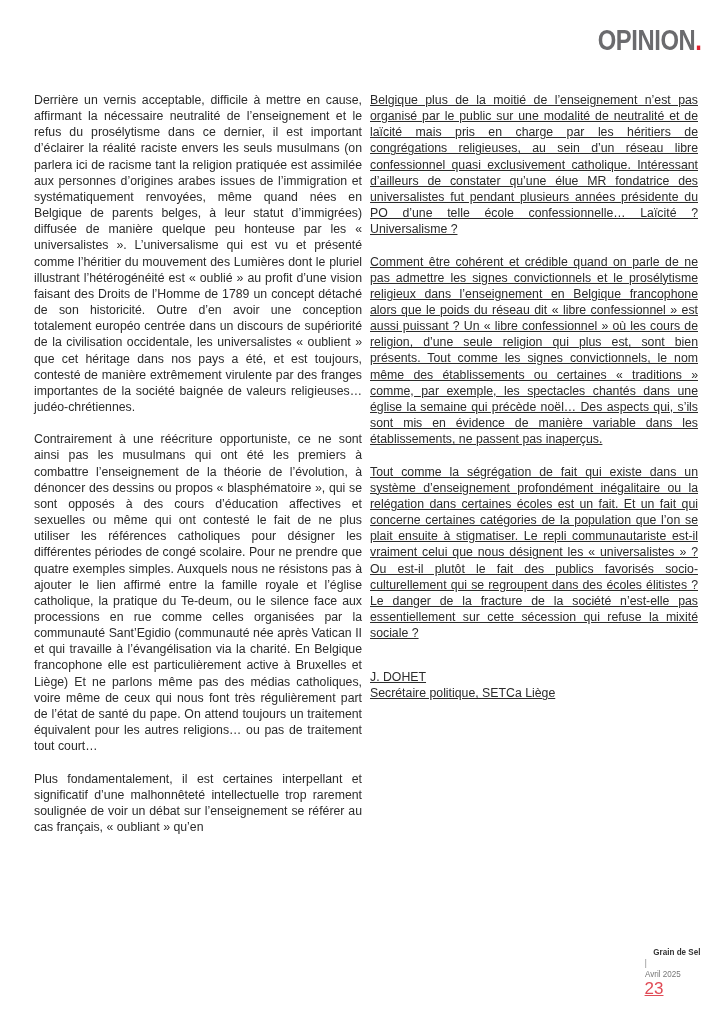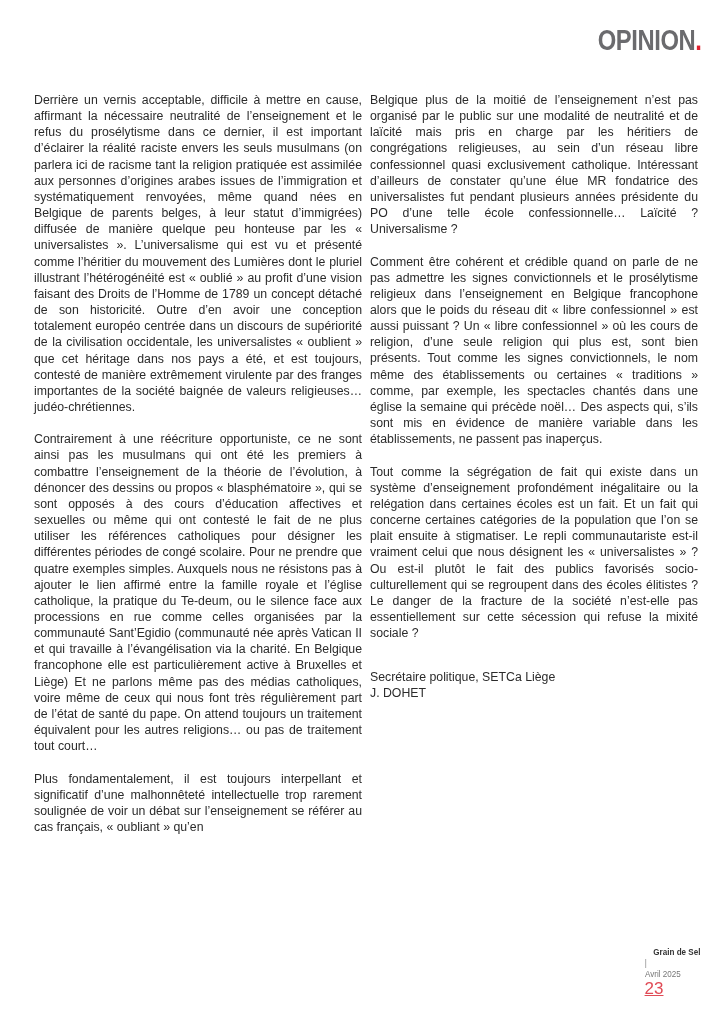--- a/index.html
+++ b/index.html
@@ -5,48 +5,48 @@
     html, body { margin:0; padding:0; background:#ffffff; }
     body { width:724px; height:1023px; position:relative; overflow:hidden;
       font-family:"Liberation Sans", sans-serif; color:#2b2b2b; }
     .section-title { position:absolute; top:24px; right:22px;
       font-family:"Liberation Sans", sans-serif; font-weight:bold; font-size:29px;
       color:#6b6b6e; letter-spacing:-0.5px; transform:scaleX(0.82); transform-origin:right center; }
     .section-title .dot { color:#e0202f; }
     .col { position:absolute; top:92px; width:328px; font-size:12.3px; line-height:16.15px;
       text-align:justify; hyphens:manual; }
     .col.left { left:34px; }
-    .col.right { left:370px; }
+    .col.right { left:370px;text-decoration:underline; }
     .col p { margin:0 0 16.15px 0; }
     .signature { margin-top:28px; text-align:left; }
     .signature div { margin:0; }
     .footer { position:absolute; right:36px; bottom:24px; display:flex; align-items:baseline; gap:0;flex-direction:column; }
     .footer .pub { font-size:9.5px; font-weight:bold; color:#333; transform:scaleX(0.85); transform-origin:right center; }
     .footer .sep { font-size:9.5px; color:#999; margin:0 2px; }
     .footer .issue { font-size:9.5px; color:#777; transform:scaleX(0.85); transform-origin:left center; }
     .footer .page-num { font-size:17px; color:#e04a55; margin-left:12px;text-decoration:underline; }
   </style>
 </head>
 <body>
 
 <div class="section-title"><span>OPINION</span><span class="dot">.</span></div>
 
 <div class="col left">
   <p>Derrière un vernis acceptable, difficile à mettre en cause, affirmant la nécessaire neutralité de l’enseignement et le refus du prosélytisme dans ce dernier, il est important d’éclairer la réalité raciste envers les seuls musulmans (on parlera ici de racisme tant la religion pratiquée est assimilée aux personnes d’origines arabes issues de l’immigration et systématiquement renvoyées, même quand nées en Belgique de parents belges, à leur statut d’immi­grées) diffusée de manière quelque peu honteuse par les « universalistes ». L’universalisme qui est vu et présenté comme l’héritier du mouvement des Lumières dont le pluriel illustrant l’hétérogénéité est « oublié » au profit d’une vision faisant des Droits de l’Homme de 1789 un concept détaché de son his­toricité. Outre d’en avoir une conception totalement européo centrée dans un discours de supériorité de la civilisation occidentale, les universalistes « oublient » que cet héritage dans nos pays a été, et est toujours, contesté de manière extrêmement virulente par des franges importantes de la société baignée de valeurs religieuses… judéo-chrétiennes.</p>
   <p>Contrairement à une réécriture opportuniste, ce ne sont ainsi pas les musulmans qui ont été les premiers à combattre l’enseignement de la théorie de l’évolution, à dénoncer des dessins ou propos « blasphéma­toire », qui se sont opposés à des cours d’éducation affectives et sexuelles ou même qui ont contesté le fait de ne plus utiliser les références catholiques pour désigner les différentes périodes de congé scolaire. Pour ne prendre que quatre exemples simples. Auxquels nous ne résistons pas à ajouter le lien affirmé entre la famille royale et l’église catholique, la pratique du Te-deum, ou le silence face aux processions en rue comme celles organisées par la communauté Sant’Egidio (communauté née après Vatican II et qui travaille à l’évangélisation via la charité. En Belgique francophone elle est particulière­ment active à Bruxelles et Liège) Et ne parlons même pas des médias catholiques, voire même de ceux qui nous font très régulièrement part de l’état de santé du pape. On attend toujours un traitement équivalent pour les autres religions… ou pas de traitement tout court…</p>
-  <p>Plus fondamentalement, il est toujours interpellant et significatif d’une malhonnêteté intellectuelle trop rarement soulignée de voir un débat sur l’enseigne­ment se référer au cas français, « oubliant » qu’en</p>
+  <p>Plus fondamentalement, il est certaines interpellant et significatif d’une malhonnêteté intellectuelle trop rarement soulignée de voir un débat sur l’enseigne­ment se référer au cas français, « oubliant » qu’en</p>
 </div>
 
 <div class="col right">
   <p>Belgique plus de la moitié de l’enseignement n’est pas organisé par le public sur une modalité de neutralité et de laïcité mais pris en charge par les héritiers de congrégations religieuses, au sein d’un réseau libre confessionnel quasi exclusivement catholique. Intéressant d’ailleurs de constater qu’une élue MR fondatrice des universalistes fut pendant plusieurs années présidente du PO d’une telle école confes­sionnelle… Laïcité ? Universalisme ?</p>
   <p>Comment être cohérent et crédible quand on parle de ne pas admettre les signes convictionnels et le prosélytisme religieux dans l’enseignement en Belgique francophone alors que le poids du réseau dit « libre confessionnel » est aussi puissant ? Un « libre confessionnel » où les cours de religion, d’une seule religion qui plus est, sont bien présents. Tout comme les signes convictionnels, le nom même des établissements ou certaines « traditions » comme, par exemple, les spectacles chantés dans une église la semaine qui précède noël… Des aspects qui, s’ils sont mis en évidence de manière variable dans les établissements, ne passent pas inaperçus.</p>
   <p>Tout comme la ségrégation de fait qui existe dans un système d’enseignement profondément inéga­litaire ou la relégation dans certaines écoles est un fait. Et un fait qui concerne certaines catégories de la population que l’on se plait ensuite à stigmatiser. Le repli communautariste est-il vraiment celui que nous désignent les « universalistes » ? Ou est-il plutôt le fait des publics favorisés socio-culturellement qui se regroupent dans des écoles élitistes ? Le danger de la fracture de la société n’est-elle pas essentielle­ment sur cette sécession qui refuse la mixité sociale ?</p>
   <div class="signature">
+    <div>J. DOHET</div>
     <div>Secrétaire politique, SETCa Liège</div>
-    <div>J. DOHET</div>
   </div>
 </div>
 
 <div class="footer">
   <span class="pub">Grain de Sel</span>
   <span class="sep">|</span>
   <span class="issue">Avril 2025</span>
   <span class="page-num">23</span>
 </div>
 

